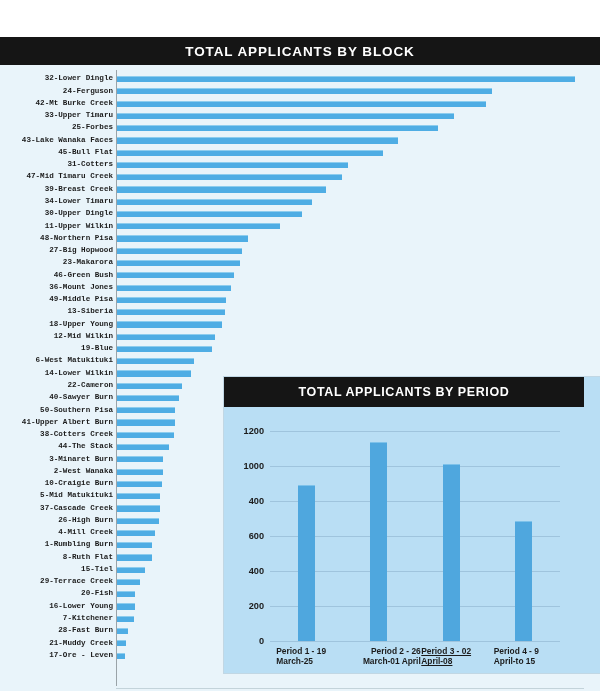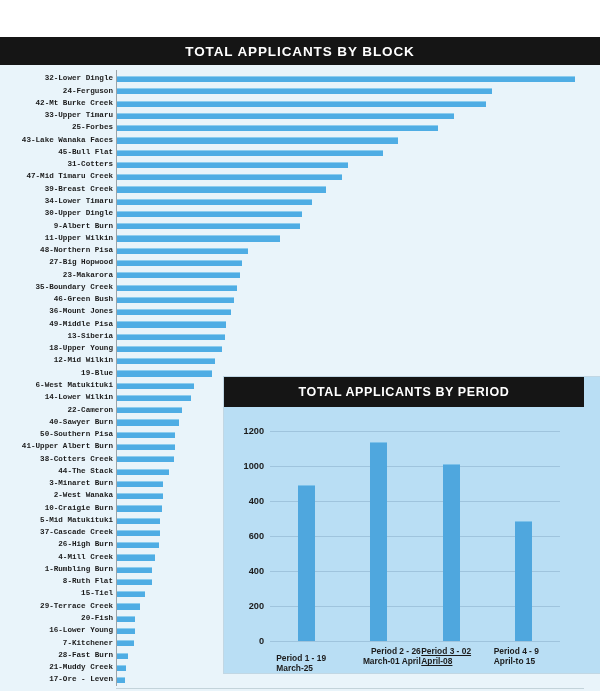--- a/index.html
+++ b/index.html
@@ -156,42 +156,34 @@
           </div>
           <div class="row">
             <div class="cat-label">34-Lower Timaru</div>
             <div class="bar" style="width: 195.326px;"></div>
           </div>
           <div class="row">
             <div class="cat-label">30-Upper Dingle</div>
             <div class="bar" style="width: 184.56px;"></div>
           </div>
           <div class="row">
-            <div class="cat-label">9-Albert Burn</div>
-            <div class="bar" style="width: 183.022px;"></div>
-          </div>
-          <div class="row">
             <div class="cat-label">11-Upper Wilkin</div>
             <div class="bar" style="width: 163.028px;"></div>
           </div>
           <div class="row">
             <div class="cat-label">48-Northern Pisa</div>
             <div class="bar" style="width: 130.73px;"></div>
           </div>
           <div class="row">
             <div class="cat-label">27-Big Hopwood</div>
             <div class="bar" style="width: 124.578px;"></div>
           </div>
           <div class="row">
             <div class="cat-label">23-Makarora</div>
             <div class="bar" style="width: 123.04px;"></div>
-          </div>
-          <div class="row">
-            <div class="cat-label">35-Boundary Creek</div>
-            <div class="bar" style="width: 119.964px;"></div>
           </div>
           <div class="row">
             <div class="cat-label">46-Green Bush</div>
             <div class="bar" style="width: 116.888px;"></div>
           </div>
           <div class="row">
             <div class="cat-label">36-Mount Jones</div>
             <div class="bar" style="width: 113.812px;"></div>
           </div>
           <div class="row">
@@ -342,21 +334,21 @@
           <div class="iytick" style="top: 164px;">400</div>
           <div class="igrid" style="top: 129px;"></div>
           <div class="iytick" style="top: 129px;">600</div>
           <div class="igrid" style="top: 94px;"></div>
           <div class="iytick" style="top: 94px;">400</div>
           <div class="igrid" style="top: 59px;"></div>
           <div class="iytick" style="top: 59px; text-align: right;">1000</div>
           <div class="igrid" style="top: 24px;"></div>
           <div class="iytick" style="top: 24px;">1200</div>
           <div class="ibar" style="left: 73.75px; top: 78.25px; height: 155.75px;"></div>
-          <div class="ixlabel" style="left: 52.25px; top: 246px; width: 72px;">Period 1  - 19
+          <div class="ixlabel" style="left: 52.25px; top: 239px; width: 72px;">Period 1  - 19
 March-25</div>
           <div class="ibar" style="left: 146.25px; top: 35.375px; height: 198.625px;"></div>
           <div class="ixlabel" style="left: 124.75px; top: 239px; width: 72px; text-align: right;">Period 2 - 26
 March-01 April</div>
           <div class="ibar" style="left: 218.75px; top: 56.9px; height: 177.1px;"></div>
           <div class="ixlabel" style="left: 197.25px; top: 239px; width: 72px; text-decoration: underline;">Period 3 - 02
 April-08</div>
           <div class="ibar" style="left: 291.25px; top: 113.775px; height: 120.225px;"></div>
           <div class="ixlabel" style="left: 269.75px; top: 239px; width: 72px;">Period 4 - 9
 April-to 15</div>

